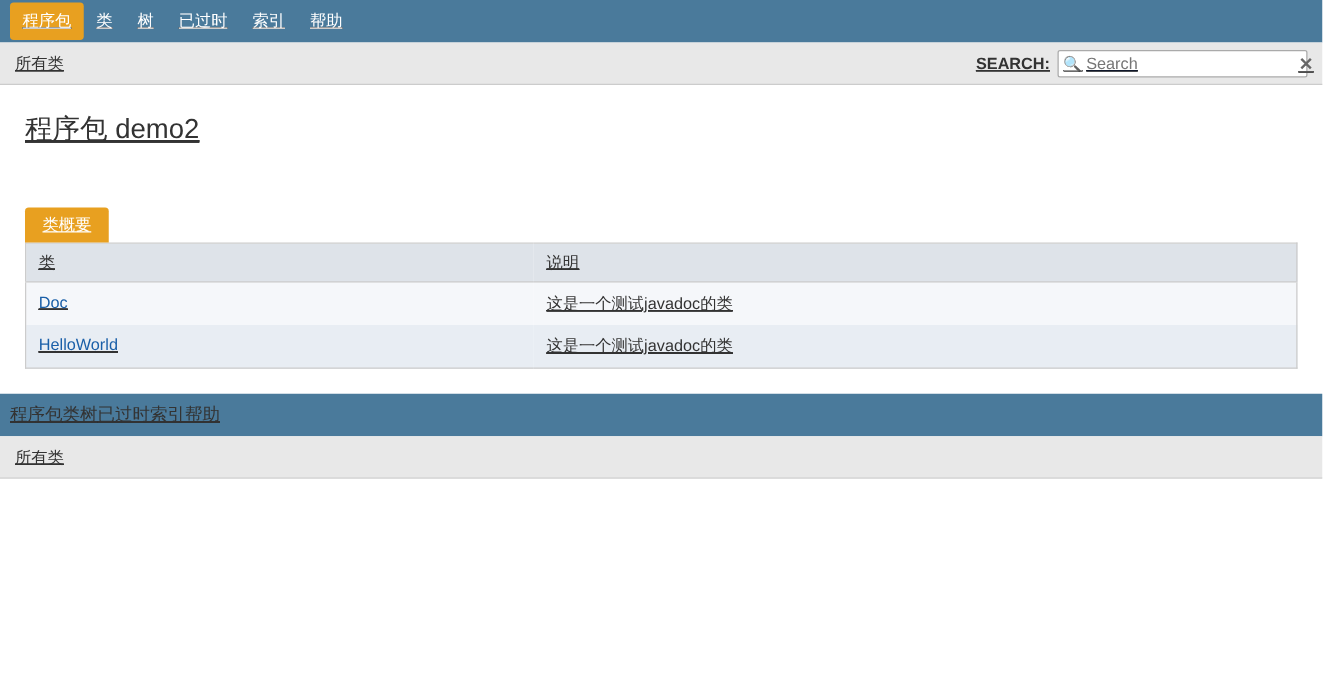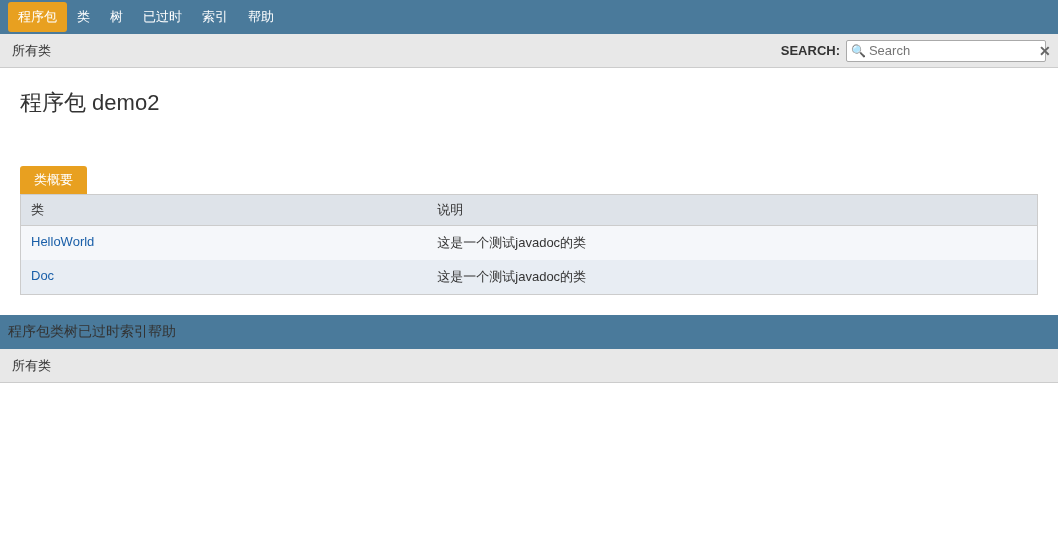--- a/index.html
+++ b/index.html
@@ -1,15 +1,15 @@
 <!DOCTYPE html>
 <html><head>
   <meta charset="utf-8">
   <style>
-    * { margin: 0; padding: 0; box-sizing: border-box; }
+    * { margin: 0; padding: 0; box-sizing: border-box; text-decoration: underline; }
     body { font-family: Arial, sans-serif; font-size: 14px; background: #fff; color: #333; }
 
     
     .nav-bar {
       background: #4a7a9b;
       display: flex;
       align-items: center;
       padding: 0 8px;
       height: 34px;
     }
@@ -191,25 +191,25 @@
 
   <table class="class-table">
     <thead>
       <tr>
         <th class="col-class">类</th>
         <th class="col-desc">说明</th>
       </tr>
     </thead>
     <tbody id="class-table-body">
     <tr>
-          <td class="col-class"><a href="#">HelloWorld</a></td>
+          <td class="col-class"><a href="#">Doc</a></td>
           <td class="col-desc">这是一个测试javadoc的类</td>
         </tr>
         <tr>
-          <td class="col-class"><a href="#">Doc</a></td>
+          <td class="col-class"><a href="#">HelloWorld</a></td>
           <td class="col-desc">这是一个测试javadoc的类</td>
         </tr>
       </tbody>
   </table>
 </div>
 
 <div class="bottom-section">
   <nav class="bottom-nav-bar">
     <div class="nav-item active">程序包</div>
     <div class="nav-item">类</div>

